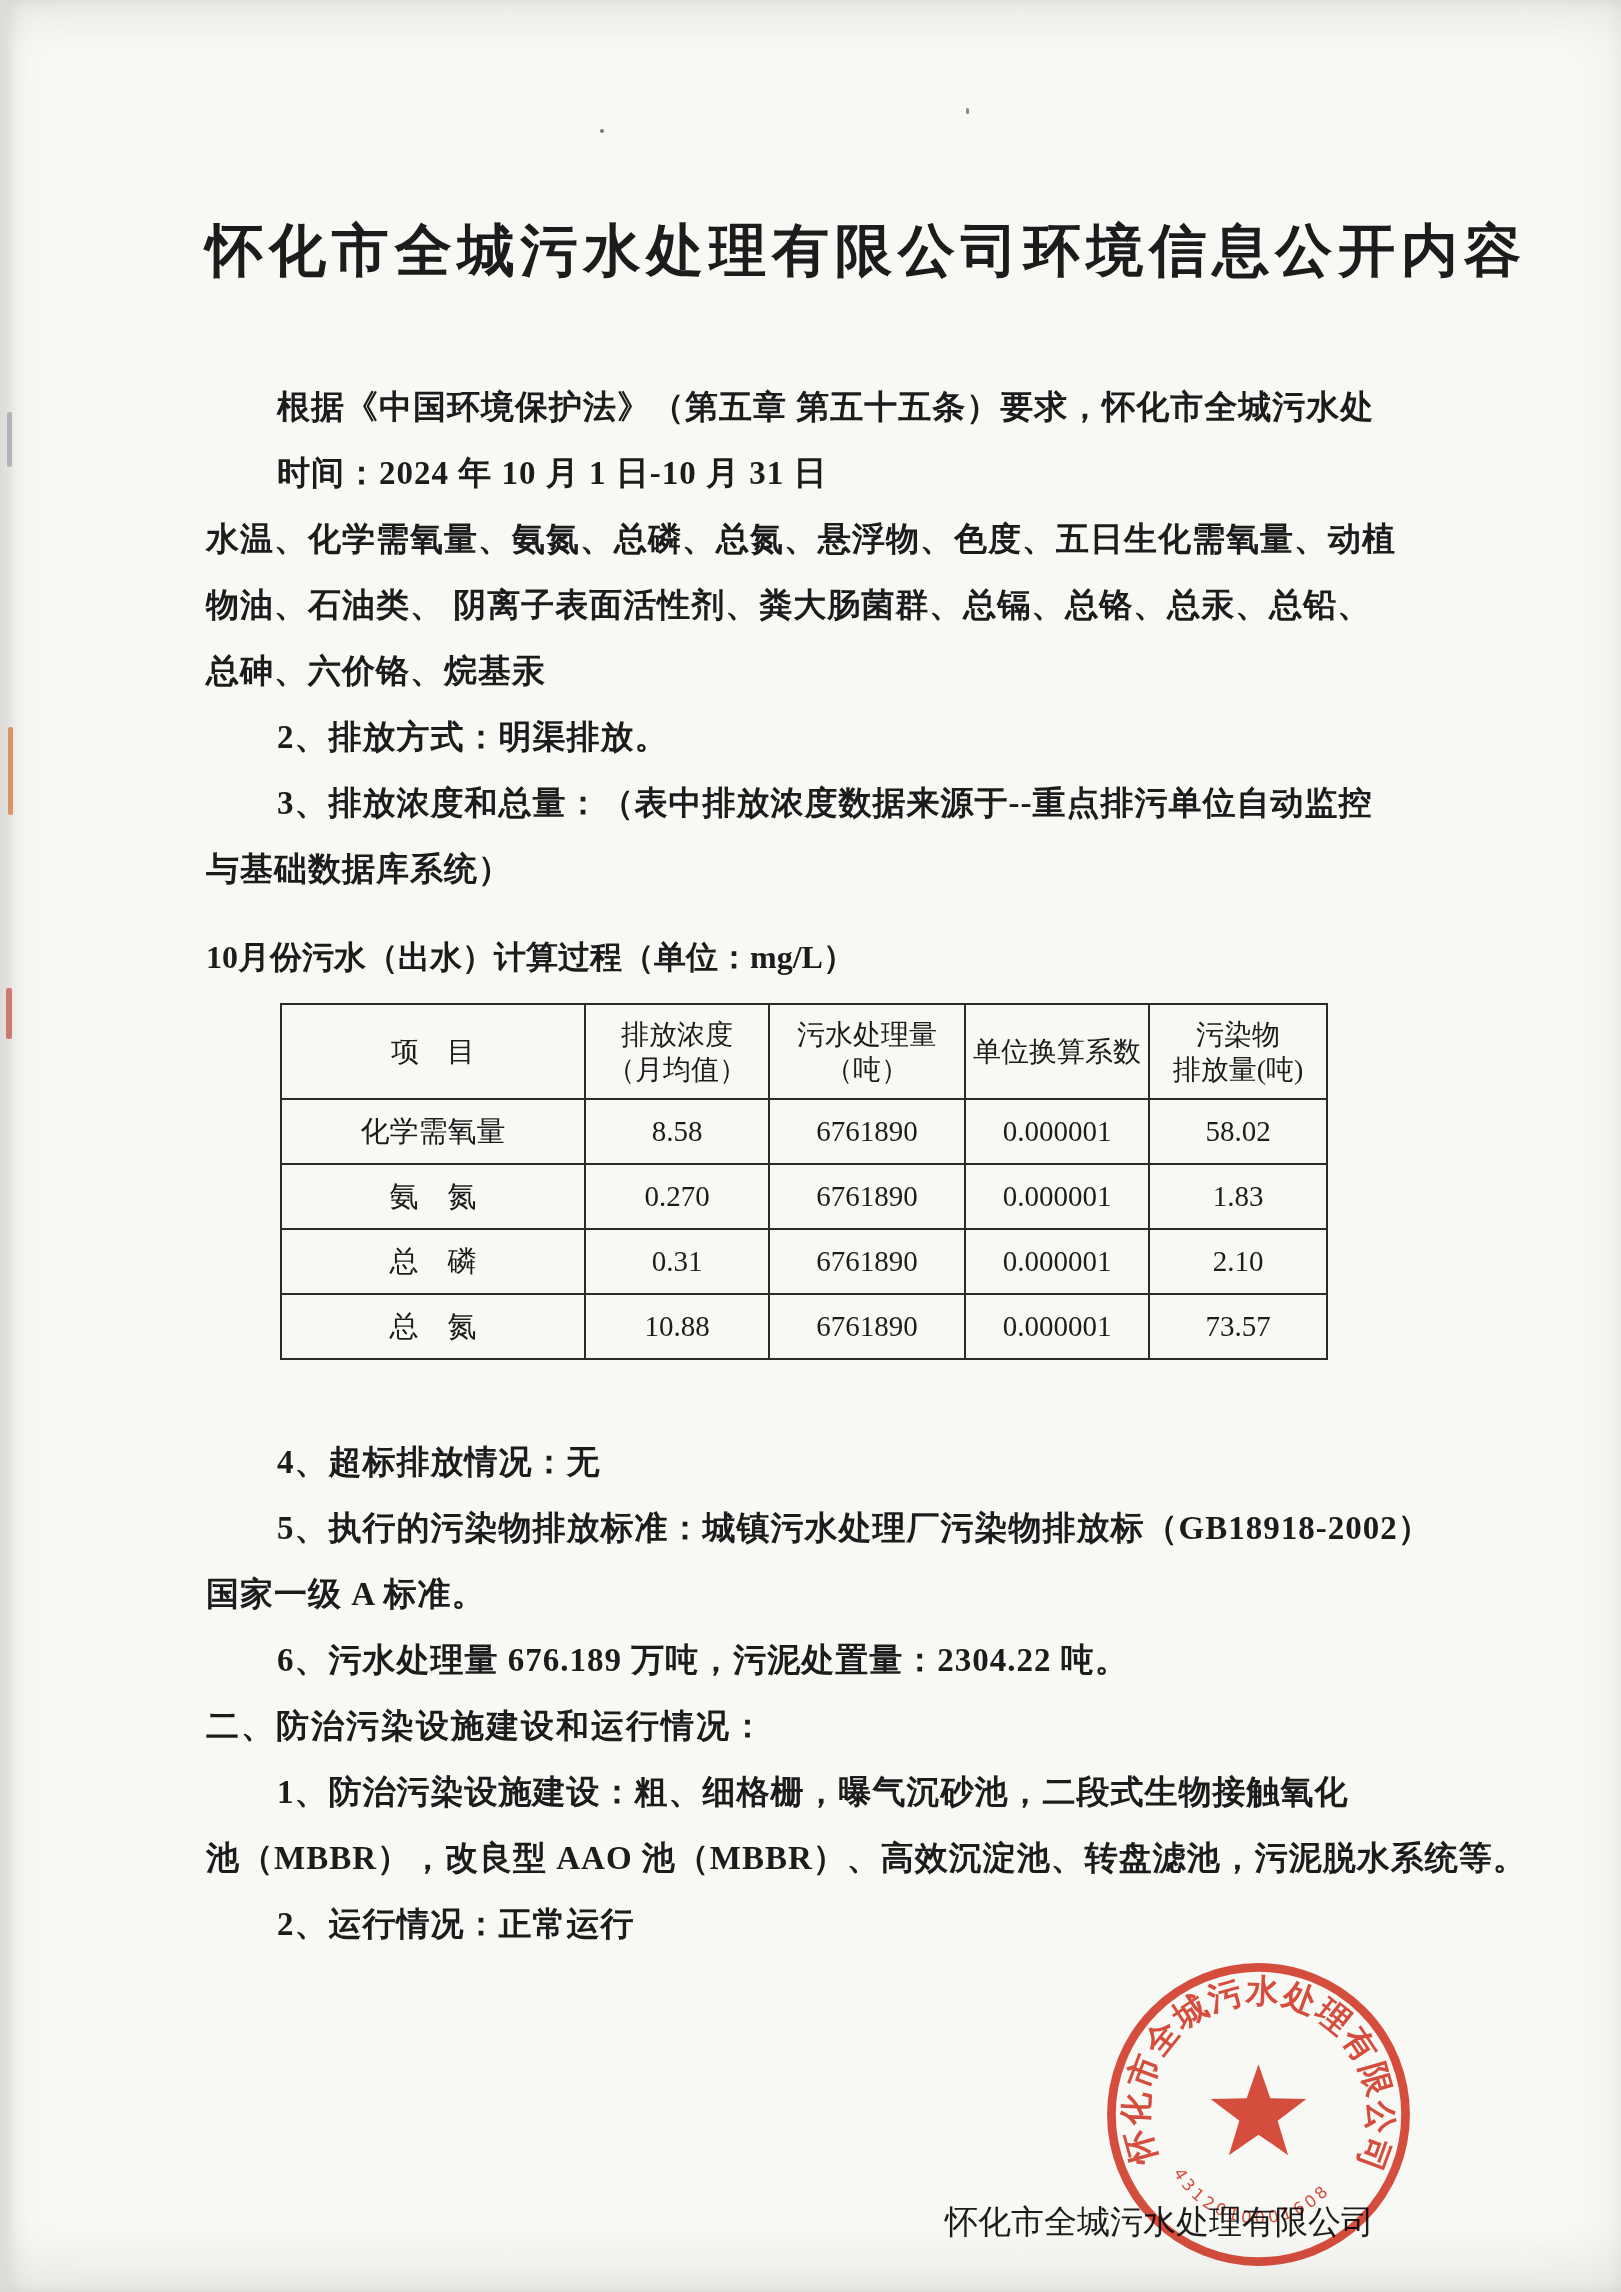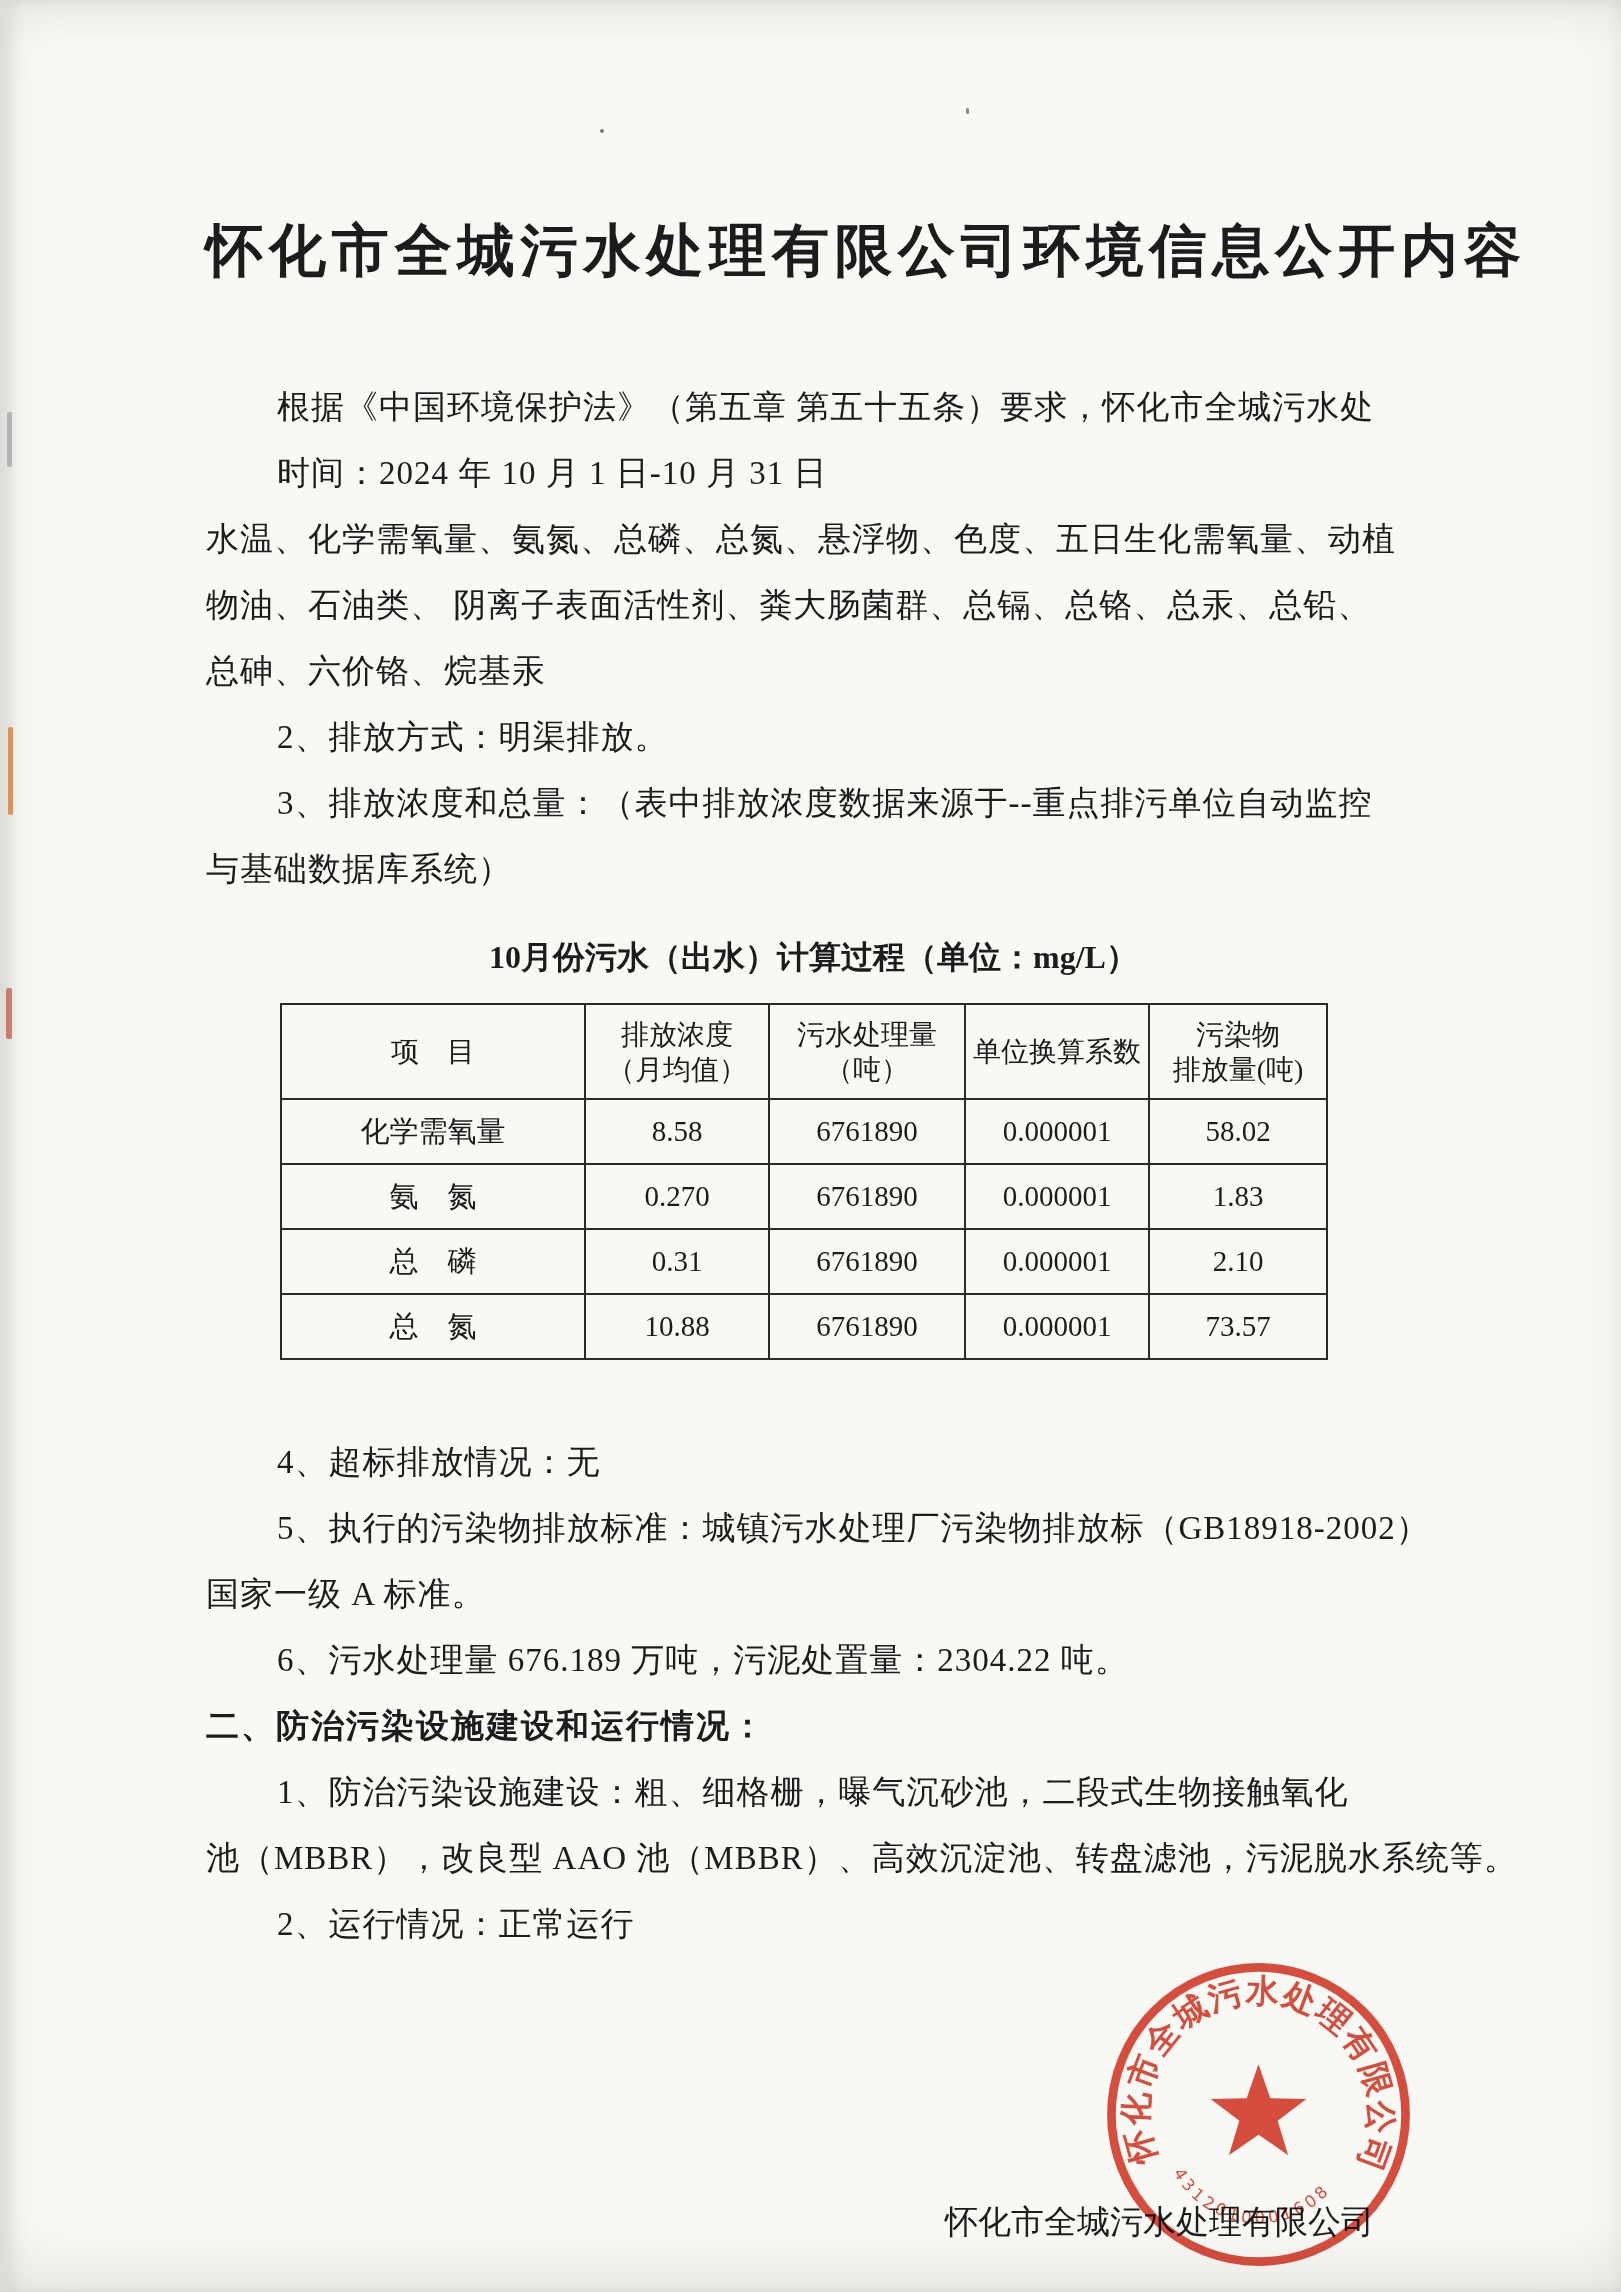--- a/index.html
+++ b/index.html
@@ -32,27 +32,28 @@
     letter-spacing:5.9px;
     white-space:pre;
   }
   .para-block { margin-top:90px; }
   .post-table-block { margin-top:69px; }
   .line {
     height:66px; line-height:66px;
     font-size:33px;
     white-space:pre;
     letter-spacing:1px;
+    font-weight:bold;
   }
   .ind { padding-left:71px; }
   .hei { font-family:"Liberation Sans","DejaVu Sans",sans-serif; font-weight:700; letter-spacing:2px; }
   .table-title {
     margin-top:21.6px;
     height:66px; line-height:66px;
-    text-align:center;
+    text-align:left;
     font-size:32px; font-weight:700;
     white-space:pre;
   }
   table.emis {
     margin-top:13.7px;
     margin-left:74px;
     border-collapse:collapse;
     table-layout:fixed;
     width:1047px;
     background:transparent;

